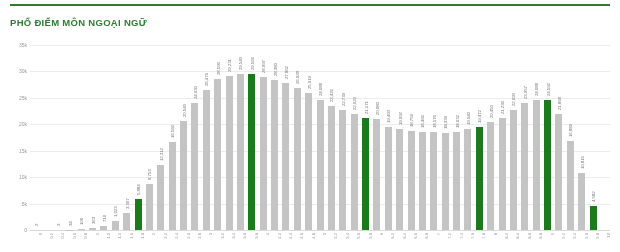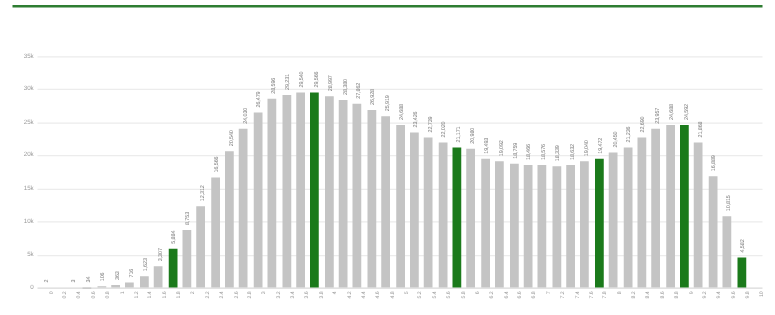--- a/index.html
+++ b/index.html
@@ -118,20 +118,21 @@
     white-space: nowrap;
   }
 </style>
 </head>
 <body>
 
 <div id="app">
 
   <div class="top-rule"></div>
 
+  <div class="chart-title">PHỔ ĐIỂM MÔN NGOẠI NGỮ</div>
 
   <div class="plot-wrap">
     <div class="y-axis">
         <div class="y-tick" style="top: 185px;">0</div>
         <div class="y-tick" style="top: 158.571px;">5k</div>
         <div class="y-tick" style="top: 132.143px;">10k</div>
         <div class="y-tick" style="top: 105.714px;">15k</div>
         <div class="y-tick" style="top: 79.2857px;">20k</div>
         <div class="y-tick" style="top: 52.8571px;">25k</div>
         <div class="y-tick" style="top: 26.4286px;">30k</div>

